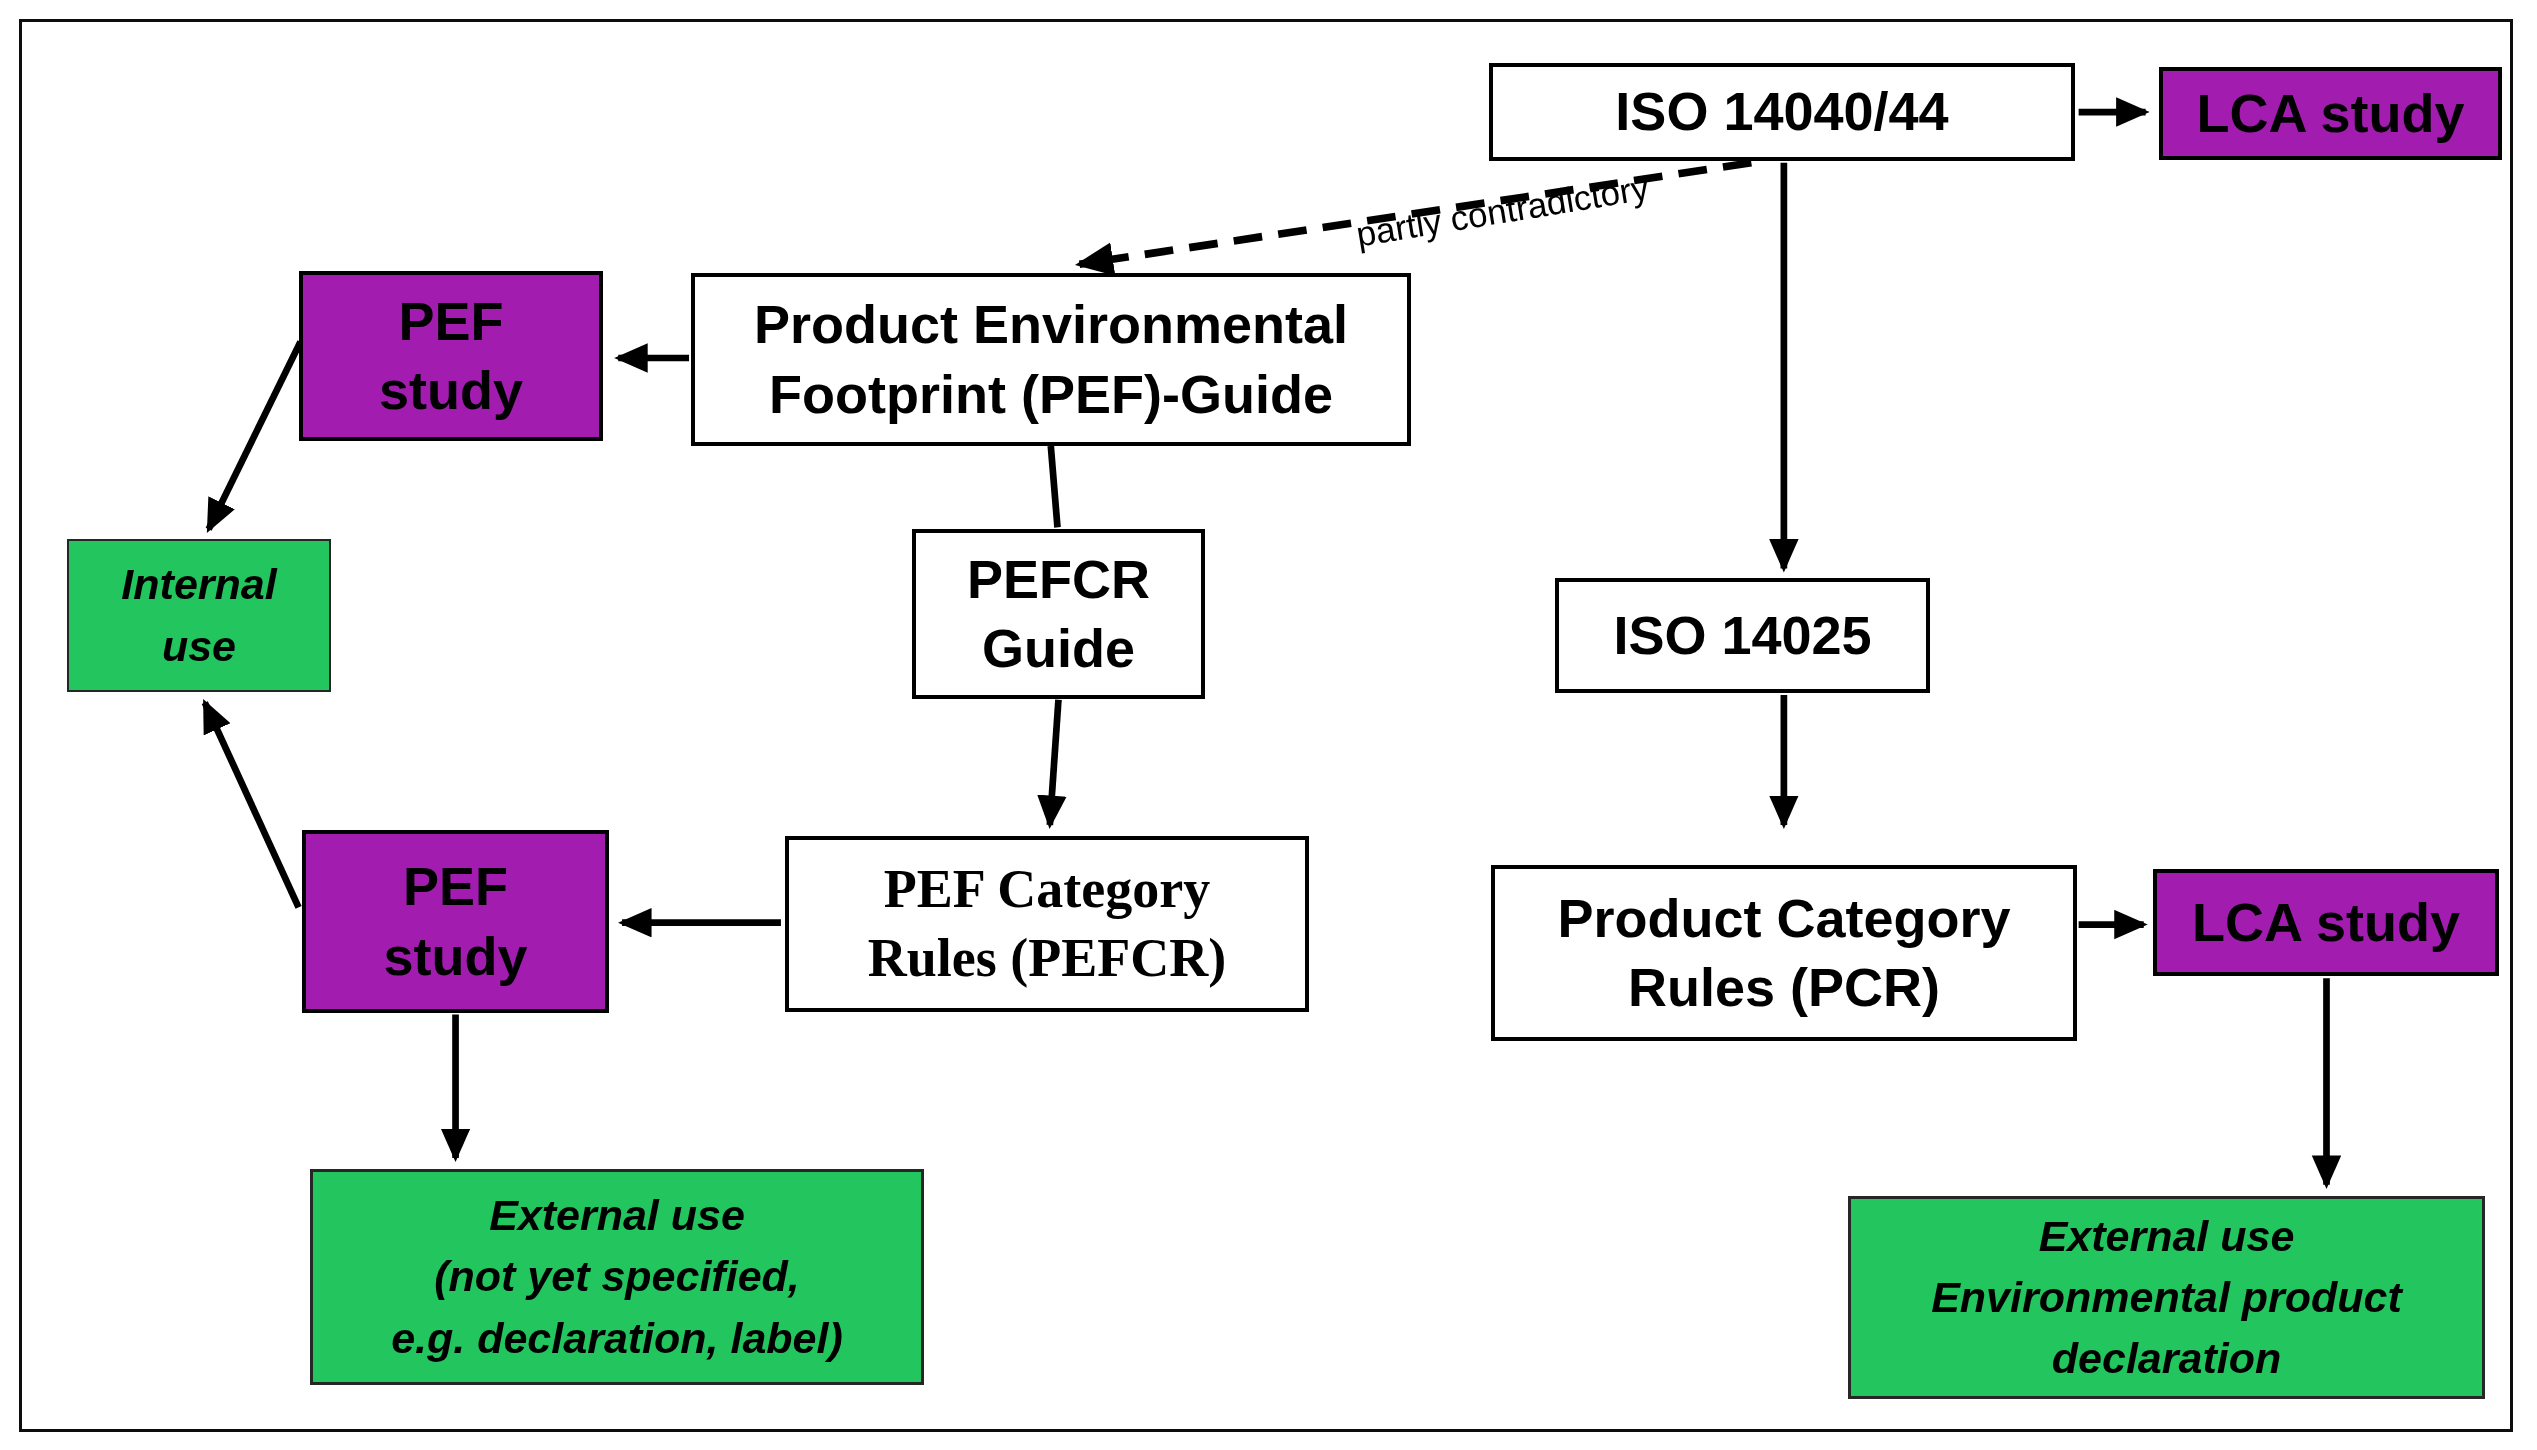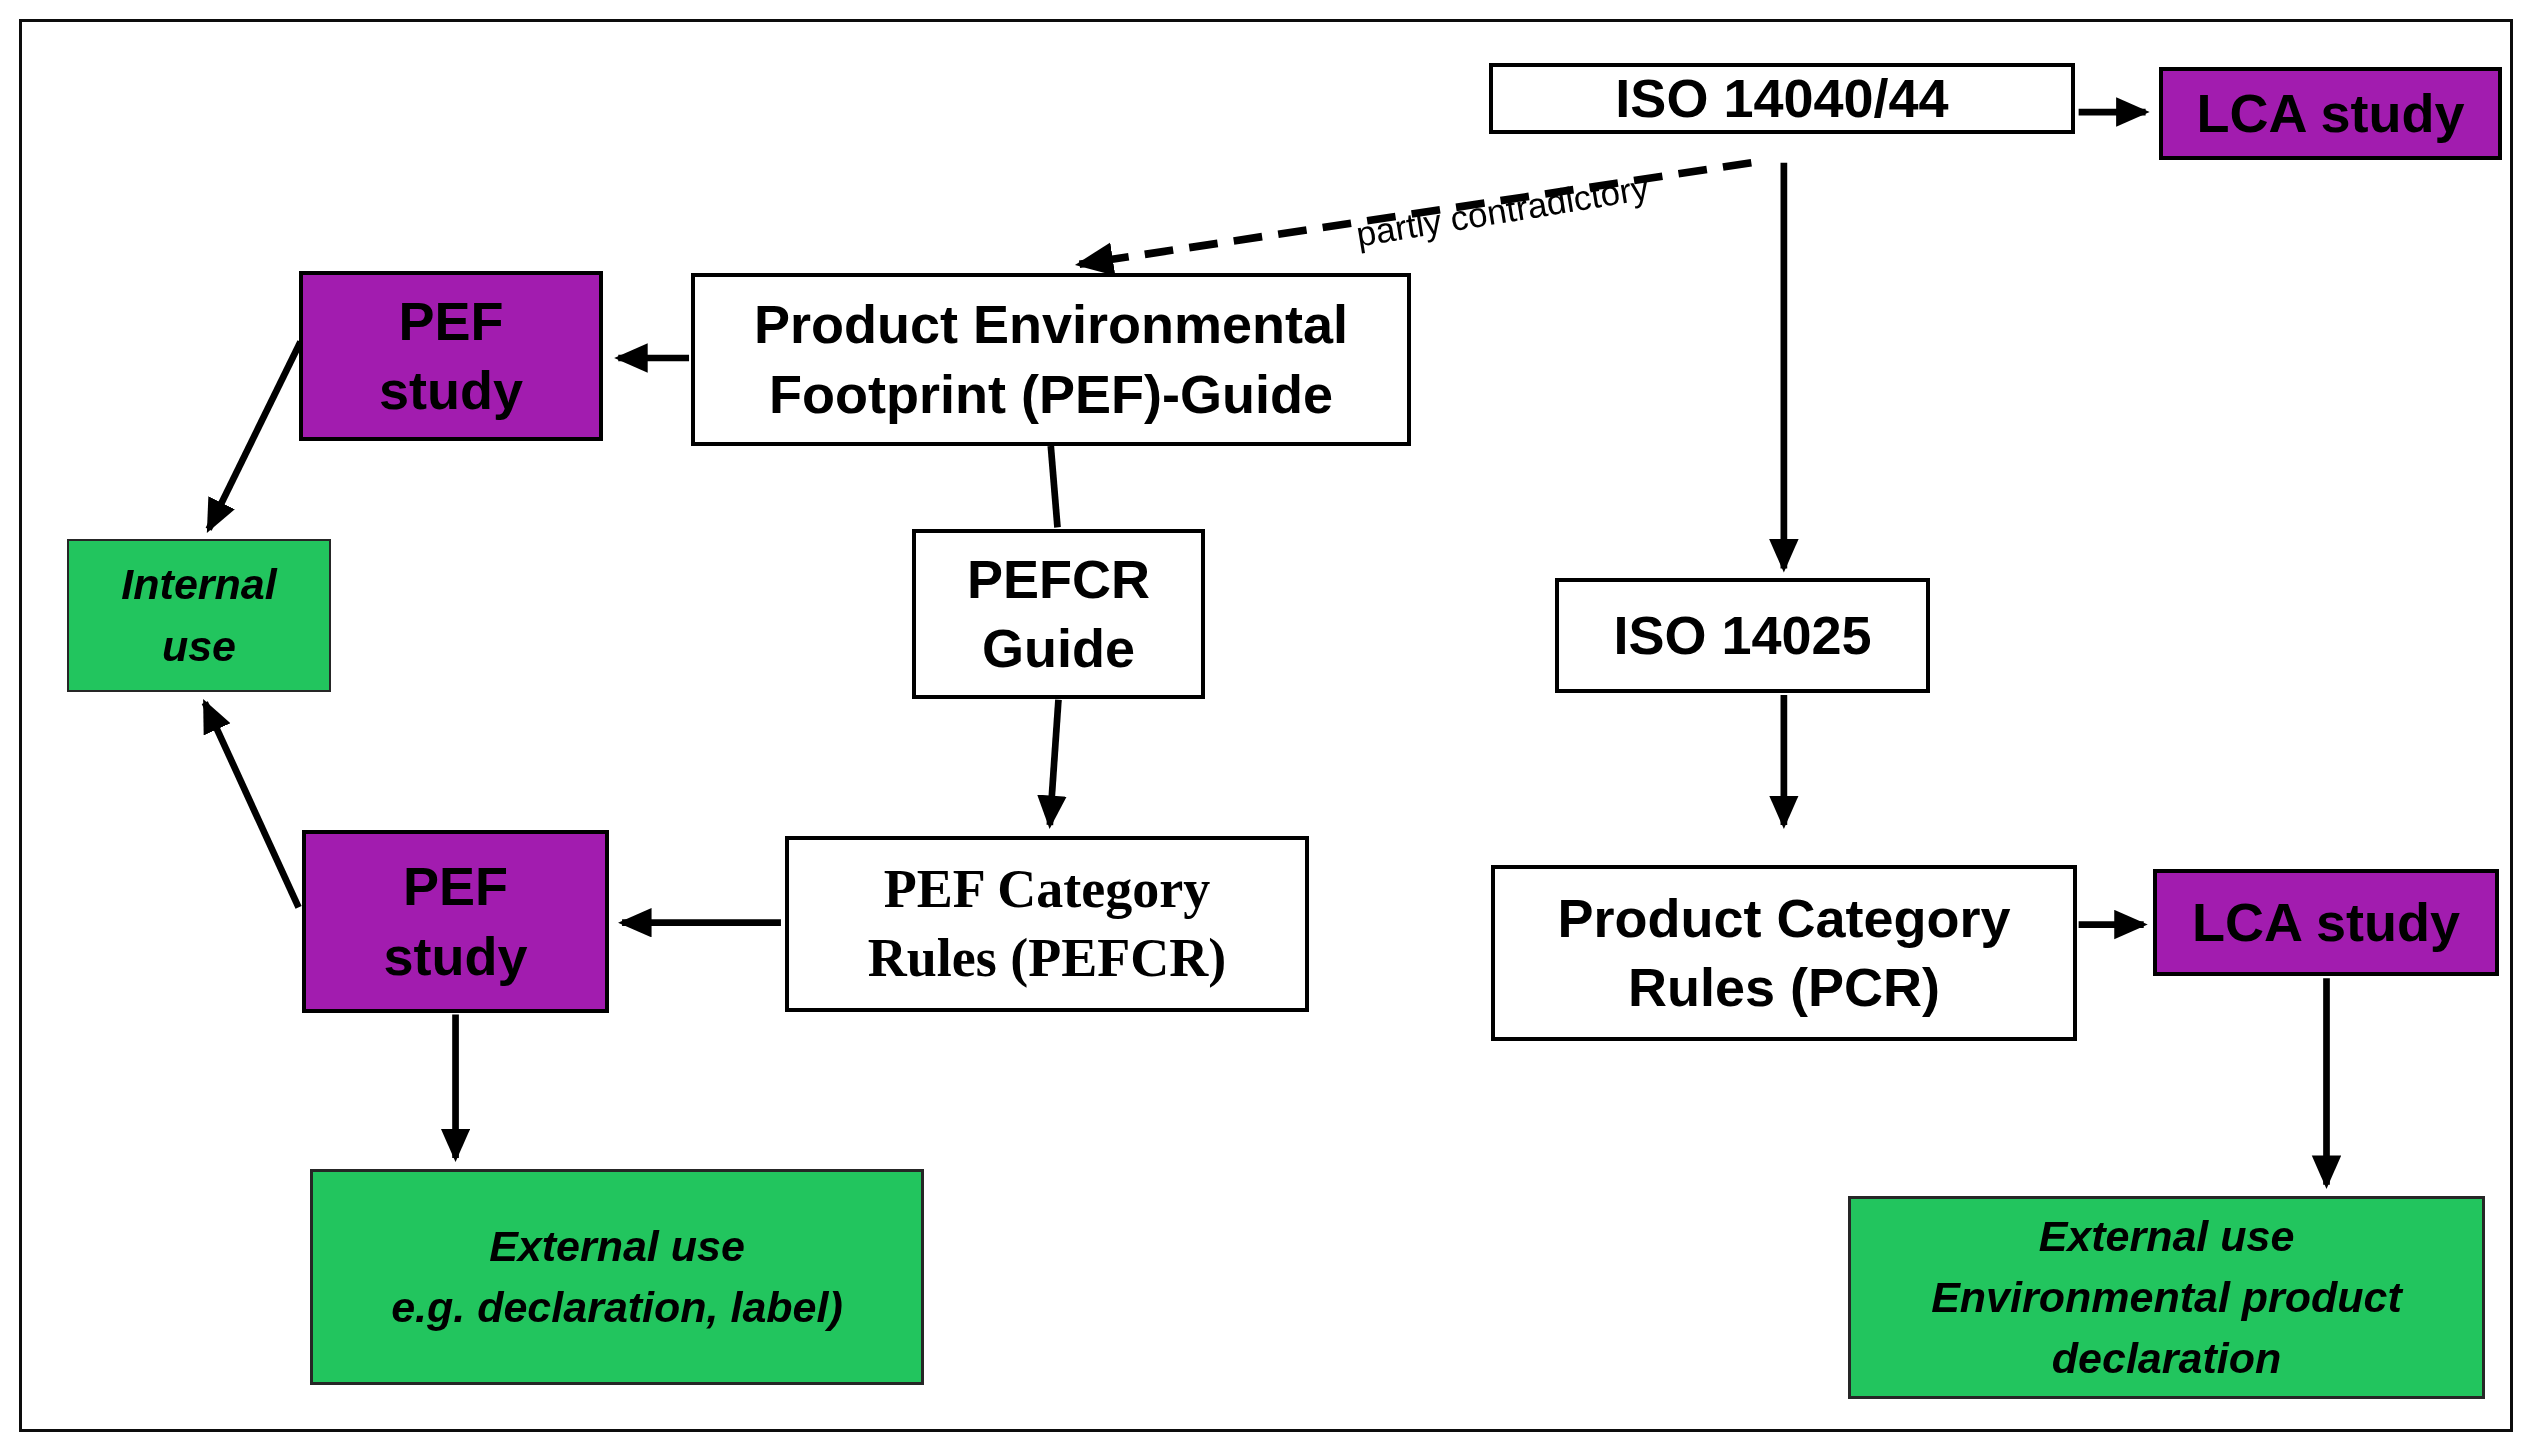--- a/index.html
+++ b/index.html
@@ -11,21 +11,21 @@
   .node{position:absolute;display:flex;flex-direction:column;align-items:center;
         justify-content:center;text-align:center;box-sizing:border-box;
         font-weight:bold;line-height:1.28;}
   .box-main{background:#ffffff;border:4.8px solid #000;font-size:54px;}
   .box-gray{background:#a21caf;border:4.8px solid #000;font-size:54px;}
   .box-use{background:#22c55e;border:3.8px solid #262626;font-style:italic;
            font-weight:600;font-size:43px;line-height:1.42;}
   .thin{border-width:2.9px;}
   .node span{display:block;}
   
-  .n-iso14040{left:1489px;top:63px;width:586px;height:71px;}
+  .n-iso14040{left:1489px;top:63px;width:586px;height:98px;}
   .n-lca-top{left:2159px;top:67px;width:343px;height:93px;}
   .n-pef-study-top{left:299px;top:271px;width:304px;height:170px;}
   .n-pef-guide{left:691px;top:273px;width:720px;height:173px;}
   .n-internal{left:67px;top:539px;width:264px;height:153px;}
   .n-pefcr-guide{left:912px;top:529px;width:293px;height:170px;}
   .n-iso14025{left:1555px;top:578px;width:375px;height:115px;}
   .n-pef-study-bot{left:302px;top:830px;width:307px;height:183px;}
   .n-pef-cat{left:785px;top:836px;width:524px;height:176px;font-family:Liberation Serif, serif;}
   .n-pcr{left:1491px;top:836px;width:586px;height:176px;margin-top:29px;}
   .n-lca-bot{left:2153px;top:869px;width:346px;height:107px;}
@@ -107,20 +107,21 @@
   <span>Product Category</span>
   <span>Rules (PCR)</span>
 </div>
 
 <div class="node box-gray n-lca-bot">
   <span>LCA study</span>
 </div>
 
 <div class="node box-use n-ext-left">
   <span>External use</span>
+  <span>(not yet specified,</span>
   <span>e.g. declaration, label)</span>
 </div>
 
 <div class="node box-use n-ext-right">
   <span>External use</span>
   <span>Environmental product</span>
   <span>declaration</span>
 </div>
 
 <div class="edge-label">partly contradictory</div>

